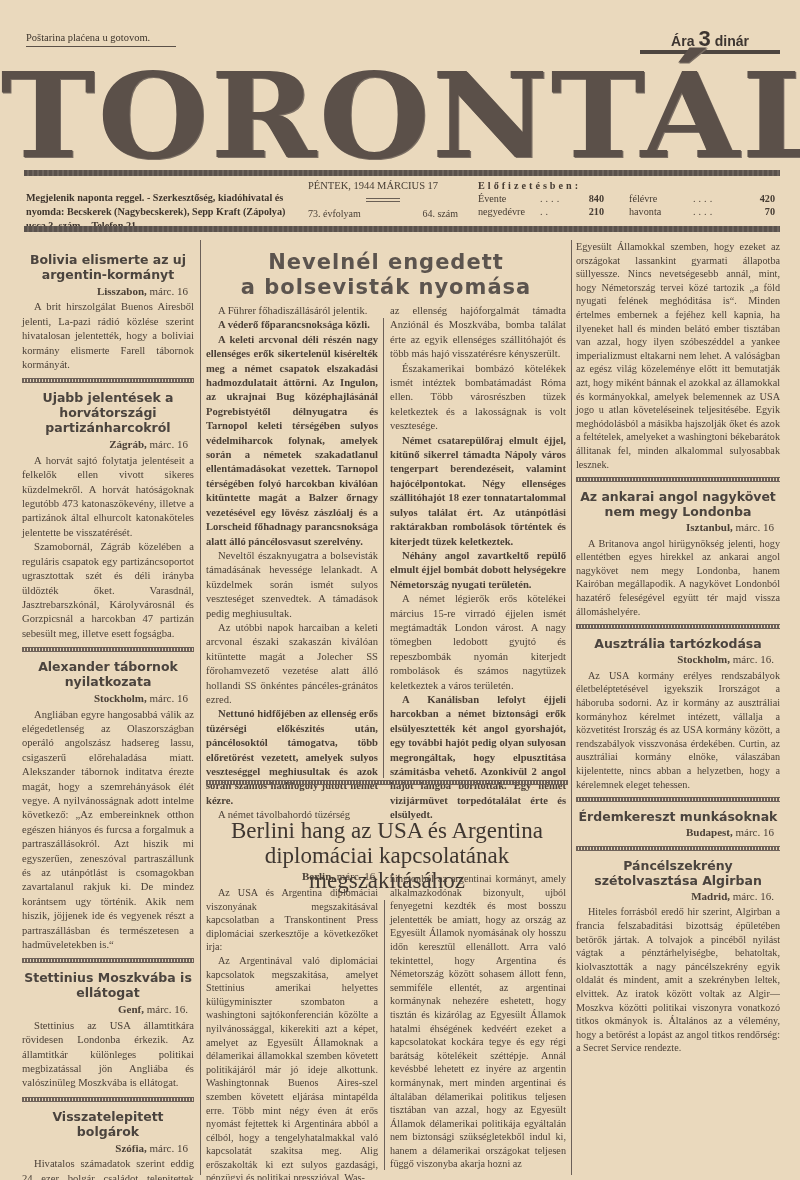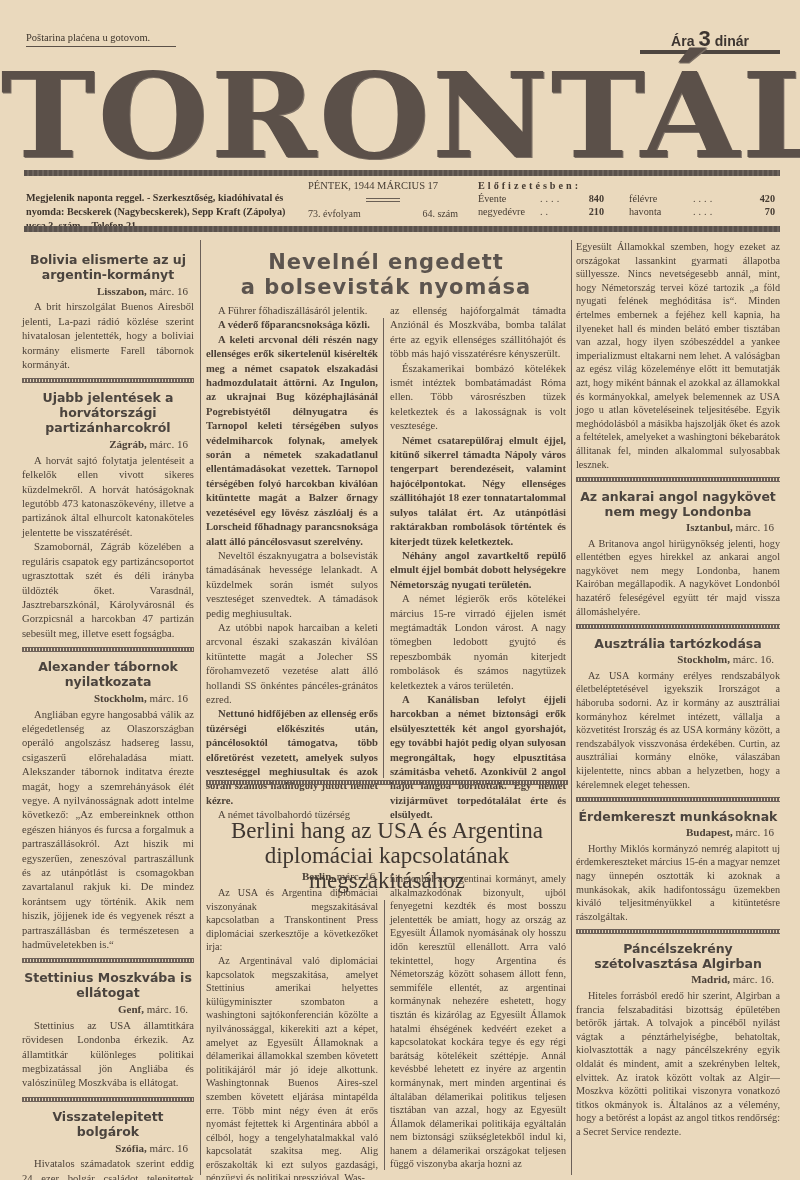--- a/index.html
+++ b/index.html
@@ -181,21 +181,20 @@
     <div class="sep"></div>
     <div>
       <div class="hd-sans hd1">Ausztrália tartózkodása</div>
       <div class="dateline"><b>Stockholm,</b> <span>márc. 16.</span></div>
       <p>Az USA kormány erélyes rendszabályok életbeléptetésével igyekszik Irországot a háboruba sodorni. Az ir kormány az ausztráliai kormányhoz kérelmet intézett, vállalja a közvetitést Irország és az USA kormány között, a rendszabályok visszvonása érdekében. Curtin, az ausztráliai kormány elnöke, válaszában kijelentette, nincs abban a helyzetben, hogy a kérelemnek eleget tehessen.</p>
     </div>
     <div class="sep"></div>
     <div>
       <div class="hd-sans hd1">Érdemkereszt munkásoknak</div>
       <div class="dateline"><b>Budapest,</b> <span>márc. 16</span></div>
-      <p>Horthy Miklós kormányzó nemrég alapitott uj érdemkereszteket március 15-én a magyar nemzet nagy ünnepén osztották ki azoknak a munkásokak, akik hadifontosságu üzemekben kiváló teljesitményükkel a kitüntetésre rászolgáltak.</p>
     </div>
     <div class="sep"></div>
     <div>
       <div class="hd-sans hd1">Páncélszekrény szétolvasztása Algirban</div>
       <div class="dateline"><b>Madrid,</b> <span>márc. 16.</span></div>
       <p>Hiteles forrásból eredő hir szerint, Algirban a francia felszabaditási bizottság épületében betörők jártak. A tolvajok a pincéből nyilást vágtak a pénztárhelyiségbe, behatoltak, kiolvasztották a nagy páncélszekrény egyik oldalát és mindent, amit a szekrényben leltek, elvittek. Az iratok között voltak az Algir—Moszkva közötti politikai viszonyra vonatkozó titkos okmányok is. Általános az a vélemény, hogy a betörést a lopást az angol titkos rendőrség: a Secret Service rendezte.</p>
     </div>
   </div>
 
 </div>

